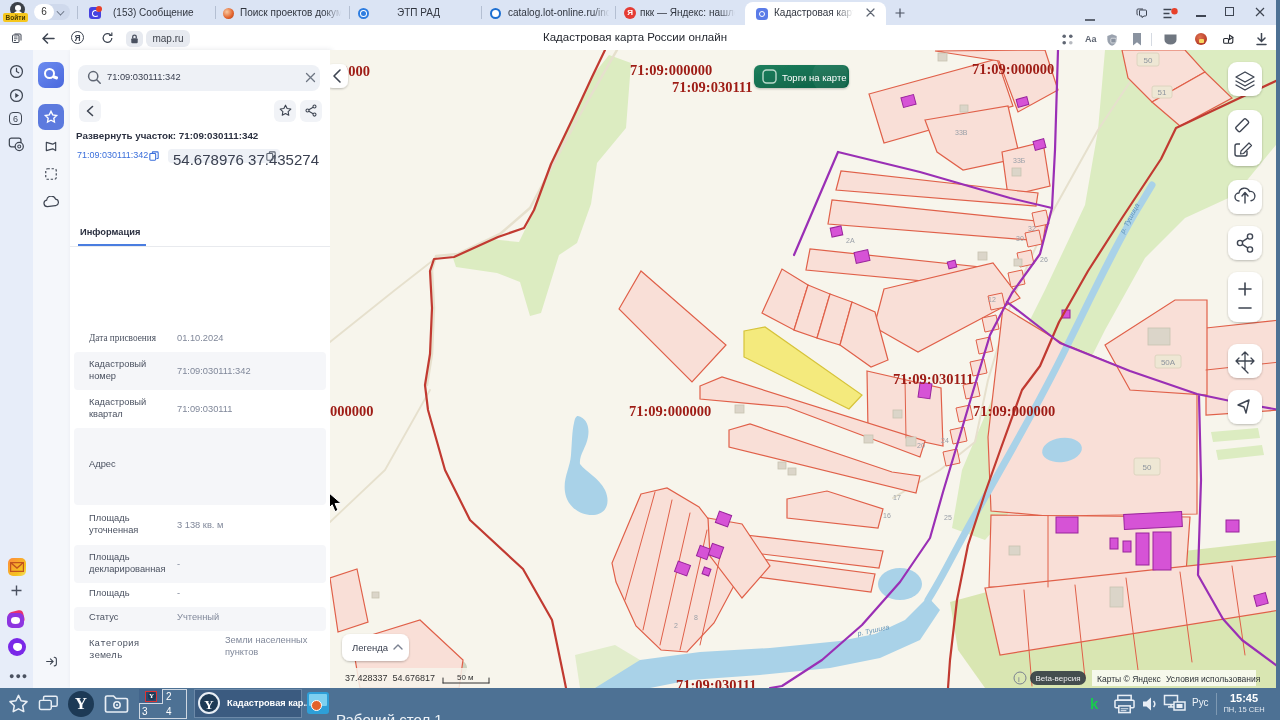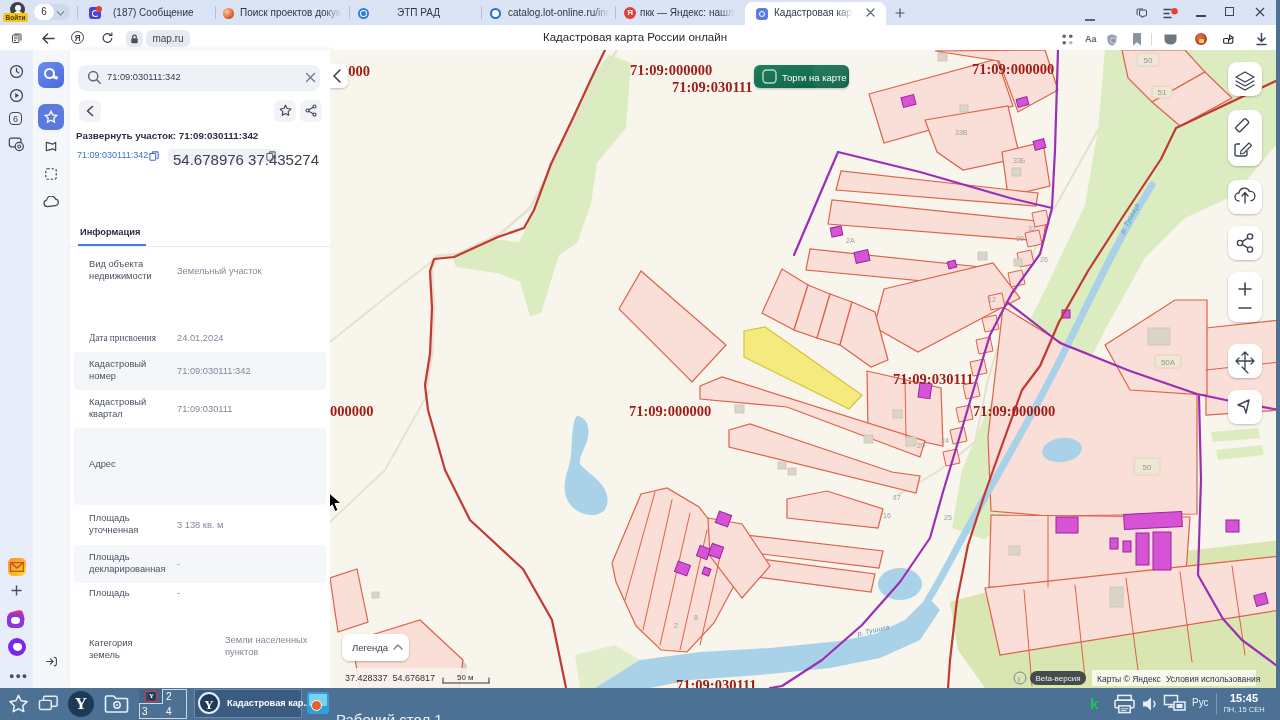--- a/index.html
+++ b/index.html
@@ -48,21 +48,21 @@
     <div class="abs" style="left:12.5px;top:11px;width:10px;height:7px;border-radius:5px 5px 0 0;background:#fff;"></div>
     <div class="abs" style="left:10px;top:2px;width:15px;height:15px;border-radius:50%;box-shadow:0 0 0 3px rgba(219,228,244,0);"></div>
   <div class="abs" style="left:3px;top:12.5px;width:25px;height:9px;background:#f6c71d;border-radius:2px;font-size:6.5px;color:#4a3b00;text-align:center;line-height:9px;font-weight:bold;">Войти</div>
   <div class="abs" style="left:34px;top:4px;width:36px;height:16px;background:#cfd9ec;border-radius:8px;"></div>
   <div class="abs" style="left:34px;top:4px;width:20px;height:16px;background:#fff;border-radius:8px;font-size:10px;color:#333;text-align:center;line-height:16px;">6</div>
   <div class="abs" style="left:57px;top:8px;width:7px;height:7px;border-right:1.5px solid #5a6474;border-bottom:1.5px solid #5a6474;transform:rotate(45deg) scale(.8);"></div>
   <div class="tabsep" style="left:77px;"></div>
   <div class="abs" style="left:89px;top:7px;width:12px;height:12px;border-radius:3px;background:#4642e0;"></div>
   <div class="abs" style="left:91.5px;top:9.5px;width:7px;height:7px;border-radius:50%;border:1.6px solid #fff;border-right-color:transparent;"></div>
   <div class="abs" style="left:96px;top:6px;width:6px;height:6px;border-radius:50%;background:#e8402a;"></div>
-  <div class="tabtxt" style="left:113px;">(187) Сообщение</div>
+  <div class="tabtxt" style="left:113px;">(153) Сообщение</div>
   <div class="tabsep" style="left:215px;"></div>
   <div class="abs" style="left:223px;top:8px;width:11px;height:11px;border-radius:50%;background:radial-gradient(circle at 35% 35%, #f8c9a0, #e2622b 60%, #a03a18);"></div>
   <div class="tabtxt" style="left:240px;width:104px;">Поиск проектов докуме</div>
   <div class="abs" style="left:324px;top:6px;width:22px;height:14px;background:linear-gradient(90deg,rgba(219,228,244,0),#dbe4f4 80%);"></div>
     <div class="tabsep" style="left:349px;"></div>
   <div class="abs" style="left:358px;top:8px;width:11px;height:11px;border-radius:50%;border:2px solid #2e7de0;background:#fff;"></div>
   <div class="abs" style="left:361px;top:11px;width:5px;height:5px;border-radius:50%;background:#2e7de0;"></div>
   <div class="tabtxt" style="left:397px;">ЭТП РАД</div>
   <div class="tabsep" style="left:481px;"></div>
   <div class="abs" style="left:490px;top:8px;width:11px;height:11px;border-radius:50%;border:2.5px solid #1d6fd1;background:#fff;"></div>
@@ -240,27 +240,23 @@
   <svg class="abs" style="left:196px;top:101px;" width="10" height="10" viewBox="0 0 12 12">
       <rect x="1" y="3" width="7" height="8" rx="1" fill="none" stroke="#5b6370" stroke-width="1.3"></rect>
       <path d="M4 3V1.7A.7.7 0 014.7 1H10a1 1 0 011 1v6.3a.7.7 0 01-.7.7H9" fill="none" stroke="#5b6370" stroke-width="1.3"></path>
     </svg>
 
 
   <div class="abs" style="left:10px;top:177px;font-size:9.3px;font-weight:bold;color:#2b3040;">Информация</div>
   <div class="abs" style="left:8px;top:194px;width:68px;height:2.5px;background:#4a7de0;"></div>
   <div class="abs" style="left:0px;top:196px;width:260px;height:1px;background:#e8eaee;"></div>
 
-  <div class="trow" style="top:202px;height:38px;">
-      <div class="l rowlab" style="top:7px;">Вид объекта<br>недвижимости</div>
-      <div class="v rowval" style="top:14px;">Земельный участок</div>
-    </div>
   <div class="trow" style="top:278px;height:24px;">
       <div class="l rowlab" style="top:5px;font-family:Liberation Serif, serif;">Дата присвоения</div>
-      <div class="v rowval" style="top:5px;">24.01.2024</div>
+      <div class="v rowval" style="top:5px;">01.10.2024</div>
     </div>
   <div class="trow gr" style="top:302px;height:38px;">
       <div class="l rowlab" style="top:7px;">Кадастровый<br>номер</div>
       <div class="v rowval" style="top:14px;">71:09:030111:342</div>
     </div>
   <div class="trow" style="top:340px;height:38px;">
       <div class="l rowlab" style="top:7px;">Кадастровый<br>квартал</div>
       <div class="v rowval" style="top:14px;">71:09:030111</div>
     </div>
   <div class="trow gr" style="top:378px;height:77px;">
@@ -271,22 +267,26 @@
       <div class="v rowval" style="top:15px;">3 138 кв. м</div>
     </div>
   <div class="trow gr" style="top:495px;height:38px;">
       <div class="l rowlab" style="top:7px;">Площадь<br>декларированная</div>
       <div class="v rowval" style="top:14px;">-</div>
     </div>
   <div class="trow" style="top:533px;height:24px;">
       <div class="l rowlab" style="top:5px;">Площадь</div>
       <div class="v rowval" style="top:5px;">-</div>
     </div>
+  <div class="trow gr" style="top:557px;height:24px;">
+      <div class="l rowlab" style="top:5px;">Статус</div>
+      <div class="v rowval" style="top:5px;">Учтенный</div>
+    </div>
   <div class="trow" style="top:581px;height:38px;">
-      <div class="l rowlab" style="top:7px;">Категория<br>земель</div>
+      <div class="l rowlab" style="top:7px;font-family:Liberation Mono, monospace;">Категория<br>земель</div>
       <div class="v rowval" style="top:4px;margin-left:48px;">Земли населенных пунктов</div>
     </div>
 </div>
 
 <div id="map"><svg width="950" height="638" viewBox="330 50 950 638" font-family="Liberation Sans, sans-serif">
 <defs>
         <linearGradient id="gbtn" x1="0" y1="0" x2="1" y2="1">
           <stop offset="0" stop-color="#1d7f5d"></stop>
           <stop offset="1" stop-color="#0c5f45"></stop>
         </linearGradient>

